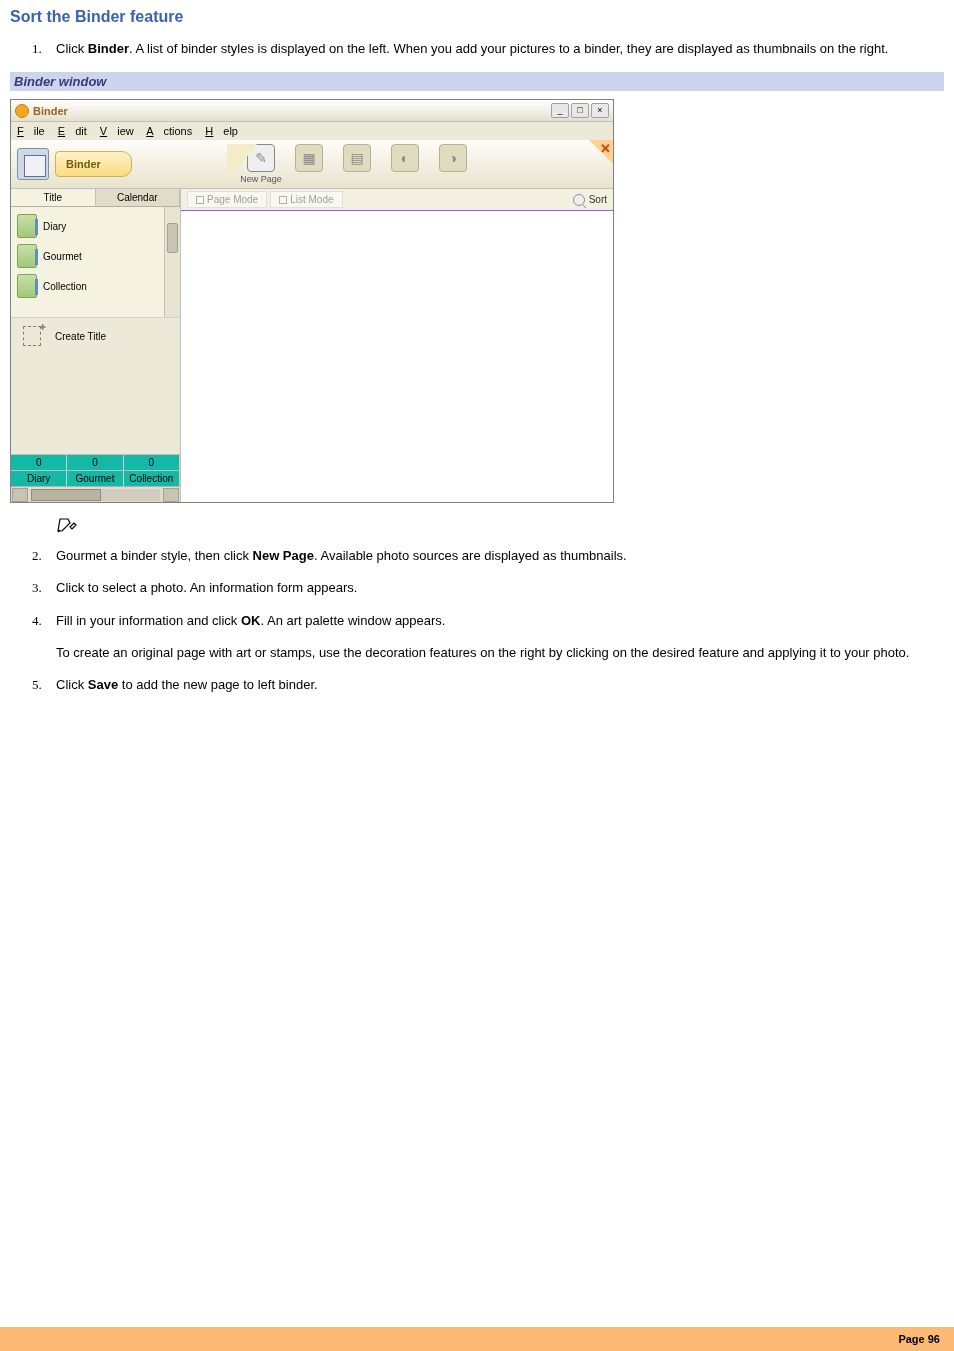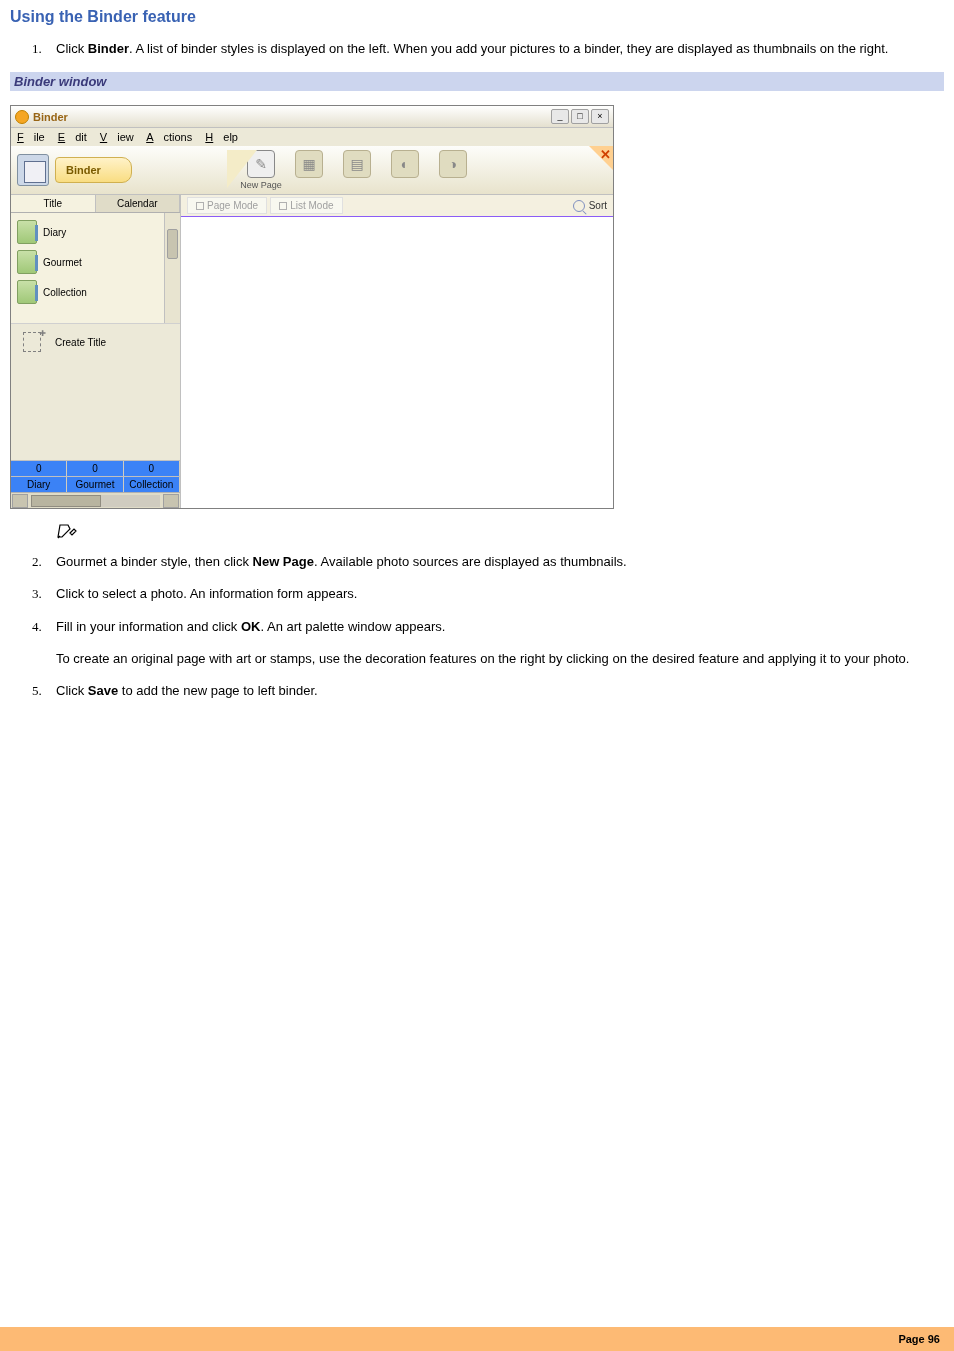--- a/index.html
+++ b/index.html
@@ -3,21 +3,21 @@
 <meta charset="utf-8">
 <style>
 * { box-sizing: border-box; margin: 0; padding: 0; }
 body { font-family: Verdana, Geneva, sans-serif; font-size: 13px; color: #000; width: 954px; }
 .content { padding: 8px 10px 10px 10px; }
 h2.title { color: #3962b3; font-size: 16px; font-weight: bold; margin-bottom: 14px; }
 p.intro { margin-bottom: 14px; line-height: 1.4; }
 ol.steps { list-style: none; padding-left: 46px; }
 ol.steps > li { position: relative; margin-bottom: 14px; line-height: 1.4; }
 ol.steps > li .num { position: absolute; left: -24px; top: 0; font-family: "Times New Roman", serif; font-size: 13px; }
-.caption { background: #ccd5ee; width: 100%; font-style: italic; font-weight: bold; color: #3a3a7a; padding: 2px 4px; margin-bottom: 14px; font-size: 13px; }
+.caption { background: #ccd5ee; width: 100%; font-style: italic; font-weight: bold; color: #3a3a7a; padding: 2px 4px; margin-bottom: 8px; font-size: 13px; }
 .screenshot { width: 604px; border: 1px solid #808080; background: #ece9d8; font-family: Tahoma, sans-serif; font-size: 11px; color: #000; margin-bottom: 14px; }
 .titlebar { height: 22px; background: linear-gradient(#fff,#e4e0cf); display: flex; align-items: center; padding: 0 4px; border-bottom: 1px solid #c0c0c0; }
 .titlebar .app-icon { width: 14px; height: 14px; border-radius: 50%; background: #f5a623; margin-right: 4px; border: 1px solid #c08000; }
 .titlebar .app-title { color: #986515; font-weight: bold; flex: 1; }
 .winbtns { display: flex; gap: 2px; }
 .winbtn { width: 18px; height: 15px; background: #e8e8e8; border: 1px solid #a0a0a0; border-radius: 2px; display: flex; align-items: center; justify-content: center; font-size: 9px; line-height: 1; }
 .menubar { background: #ece9d8; padding: 3px 6px; font-size: 11px; }
 .menubar span { margin-right: 10px; }
 .menubar .ul { text-decoration: underline; }
 .toolbar-area { display: flex; background: #ece9d8; border-bottom: 1px solid #c0c0c0; }
@@ -27,21 +27,21 @@
 .binder-tab { background: linear-gradient(#fff2c8,#f9dd82); border: 1px solid #d0b050; border-radius: 4px 10px 10px 4px; padding: 6px 30px 6px 10px; font-weight: bold; color: #7a5b00; }
 .toolbar-right { flex: 1; display: flex; align-items: flex-start; padding: 4px 6px; background: linear-gradient(#fdfdfa,#e8e3cc); position: relative; }
 .tool-triangle { width: 0; height: 0; border-top: 38px solid #f4ecc8; border-right: 30px solid transparent; position: relative; margin-right: -20px; }
 .tool-btn { width: 36px; display: flex; flex-direction: column; align-items: center; margin: 0 6px; }
 .tool-ico { width: 28px; height: 28px; border: 1px solid #b8b090; background: #e0dcc0; border-radius: 4px; display: flex; align-items: center; justify-content: center; font-size: 14px; color: #888; }
 .tool-ico.active { border-color: #888; background: #efefef; }
 .tool-lbl { font-size: 9px; color: #555; margin-top: 2px; white-space: nowrap; }
 .close-corner { position: absolute; right: 0; top: 0; width: 0; height: 0; border-top: 24px solid #ffd090; border-left: 24px solid transparent; }
 .close-x { position: absolute; right: 2px; top: 1px; color: #d04000; font-weight: bold; font-size: 13px; }
 .body-area { display: flex; background: #f8f8f8; }
-.left-panel { width: 170px; background: #3b82f6; border-right: 1px solid #c0c0c0; }
+.left-panel { width: 170px; background: #14b8a6; border-right: 1px solid #c0c0c0; }
 .tabs-row { display: flex; background: #e8e4d0; border-bottom: 1px solid #b0b0b0; font-size: 10px; }
 .tab { flex: 1; text-align: center; padding: 3px; border-right: 1px solid #c0c0c0; background: #e0dcc8; }
 .tab.active { background: #f5f2e0; }
 .style-list { padding: 4px; background: #f5f2e0; height: 110px; overflow: hidden; position: relative; }
 .style-item { display: flex; align-items: center; padding: 3px 2px; font-size: 10px; }
 .style-ico { width: 20px; height: 24px; background: linear-gradient(#c8e0a8,#a0c878); border: 1px solid #80a060; border-radius: 2px; margin-right: 6px; position: relative; }
 .style-ico::after { content: ""; position: absolute; right: -2px; top: 4px; width: 3px; height: 16px; background: #6090c0; }
 .scrollbar-v { position: absolute; right: 0; top: 0; width: 16px; height: 100%; background: #e8e4d0; border-left: 1px solid #c0c0c0; }
 .scroll-thumb { background: #c8c4b0; border: 1px solid #a0a0a0; margin: 16px 2px; height: 30px; border-radius: 2px; }
 .create-row { padding: 8px; background: #ece9d8; display: flex; align-items: center; border-top: 1px solid #d0d0d0; }
@@ -67,21 +67,21 @@
 .note-row { display: flex; align-items: center; margin: 12px 0 14px 46px; line-height: 1.4; }
 .note-icon { width: 22px; height: 16px; margin-right: 8px; position: relative; }
 .note-icon svg { width: 22px; height: 16px; }
 .page-num { text-align: right; font-size: 11px; font-weight: bold; padding: 6px 14px; position: fixed; bottom: 0; right: 0; width: 954px; background: #fdba74; }
 </style>
 </head>
 <body>
 
 <div class="content">
 
-<h2 class="title">Using the Binder feature</h2>
+<h2 class="title">Sort the Binder feature</h2>
 
 
 <ol class="steps">
   <li>
     <span class="num">1.</span>
     <span>Click </span><b>Binder</b><span>. A list of binder styles is displayed on the left. When you add your pictures to a binder, they are displayed as thumbnails on the right.</span>
   </li>
 </ol>
 
 <div class="caption">Binder window</div>

